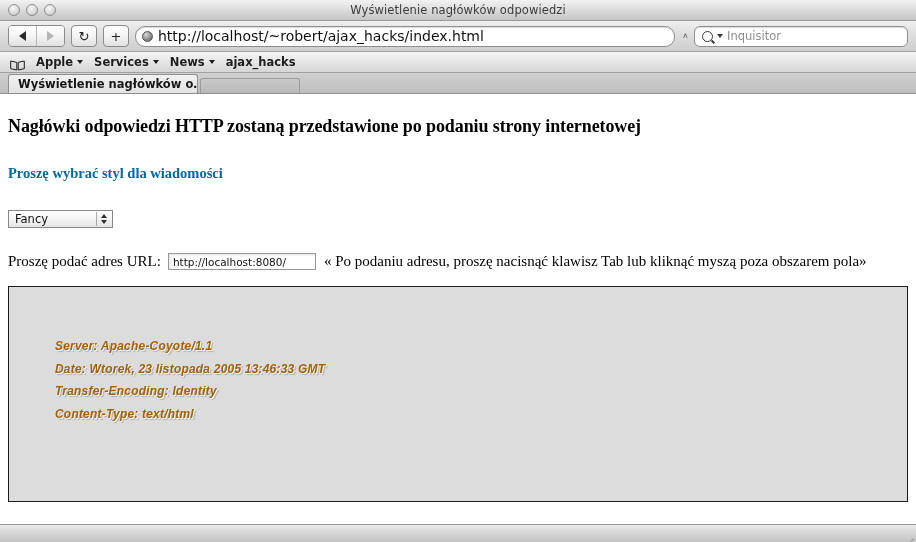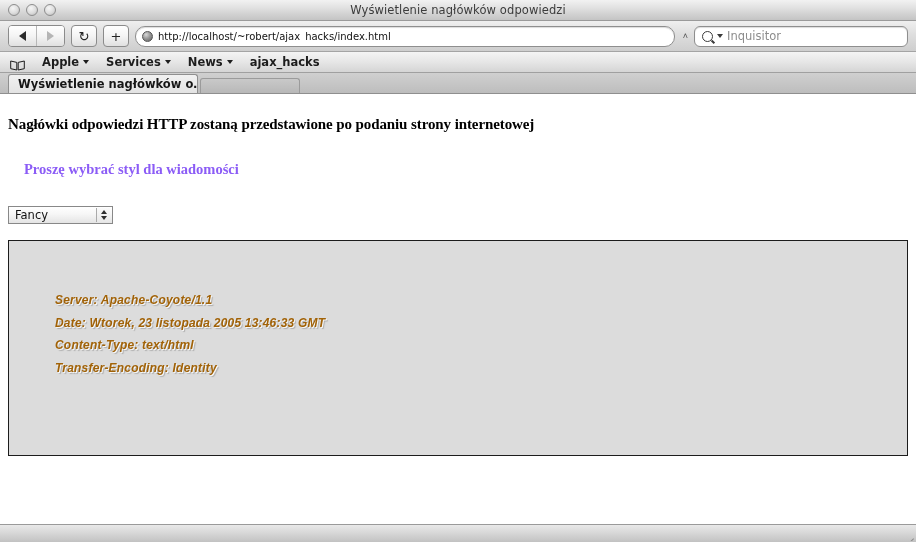--- a/index.html
+++ b/index.html
@@ -129,21 +129,21 @@
   }
   .favicon {
     width: 11px; height: 11px;
     border-radius: 50%;
     background: radial-gradient(circle at 35% 30%, #d9d9d9 0%, #9a9a9a 45%, #5d5d5d 100%);
     border: 1px solid #555;
     box-sizing: border-box;
     flex: 0 0 auto;
   }
   .url-text {
-    font-size: 10px;
+    font-size: 14px;
     color: #111;
     font-family: "DejaVu Sans", sans-serif;
     white-space: nowrap;
     overflow: hidden;
   }
   .url-caret {
     color: #555;
     font-size: 9px;
     margin-left: 2px;
     flex: 0 0 auto;
@@ -190,21 +190,21 @@
   }
 
   
   .bookmarks {
     height: 20px;
     background: linear-gradient(to bottom, #f4f4f4 0%, #e6e6e6 50%, #d5d5d5 100%);
     border-bottom: 1px solid #a0a0a0;
     display: flex;
     align-items: center;
     padding: 0 10px;
-    gap: 17px;
+    gap: 11px;
     flex: 0 0 auto;
   }
   .book-icon {
     width: 15px; height: 11px;
     position: relative;
     flex: 0 0 auto;
   }
   .bm {
     display: flex;
     align-items: center;
@@ -267,31 +267,31 @@
   .page {
     flex: 1 1 auto;
     background: #ffffff;
     padding: 0 8px;
     overflow: hidden;
     position: relative;
   }
   h1.page-h {
     font-family: "Liberation Serif", "DejaVu Serif", serif;
     font-weight: bold;
-    font-size: 15px;
+    font-size: 18px;
     margin: 22px 0 0 0;
     color: #000;
     letter-spacing: -.1px;
   }
   h3.page-sub {
     font-family: "Liberation Serif", "DejaVu Serif", serif;
     font-weight: bold;
     font-size: 14.5px;
-    margin: 28px 0 0 16px;
-    color: #8b5cf6;
+    margin: 28px 0 0 0;
+    color: #0369a1;
   }
   .select-row {
     margin-top: 27px;
   }
   .aqua-select {
     display: inline-flex;
     align-items: center;
     width: 105px;
     height: 18px;
     border: 1px solid #888;
@@ -495,26 +495,33 @@
     <div class="select-row">
       <span class="aqua-select">
         <span class="aqua-select-label">Fancy</span>
         <span class="stepper">
           <span class="st-up"></span>
           <span class="st-dn"></span>
         </span>
       </span>
     </div>
 
+    <div class="url-row">
+      <span class="url-row-label">Proszę podać adres URL:</span>
+      <span class="url-input">
+        <span>http://localhost:8080/</span>
+      </span>
+      <span class="url-row-hint">« Po podaniu adresu, proszę nacisnąć klawisz Tab lub kliknąć myszą poza obszarem pola»</span>
+    </div>
 
     <div class="headers-box">
       <div class="hdr-line">Server: Apache-Coyote/1.1</div>
       <div class="hdr-line">Date: Wtorek, 23 listopada 2005 13:46:33 GMT</div>
+      <div class="hdr-line">Transfer-Encoding: Identity</div>
       <div class="hdr-line">Content-Type: text/html</div>
-      <div class="hdr-line">Transfer-Encoding: Identity</div>
     </div>
   </div>
 
   <div class="statusbar">
     <span class="grip">
       <i style="width:11px; bottom:2px; transform:rotate(-45deg);"></i>
       <i style="width:7px;  bottom:2px; transform:rotate(-45deg) translate(0,3px);"></i>
 
     </span>
   </div>

